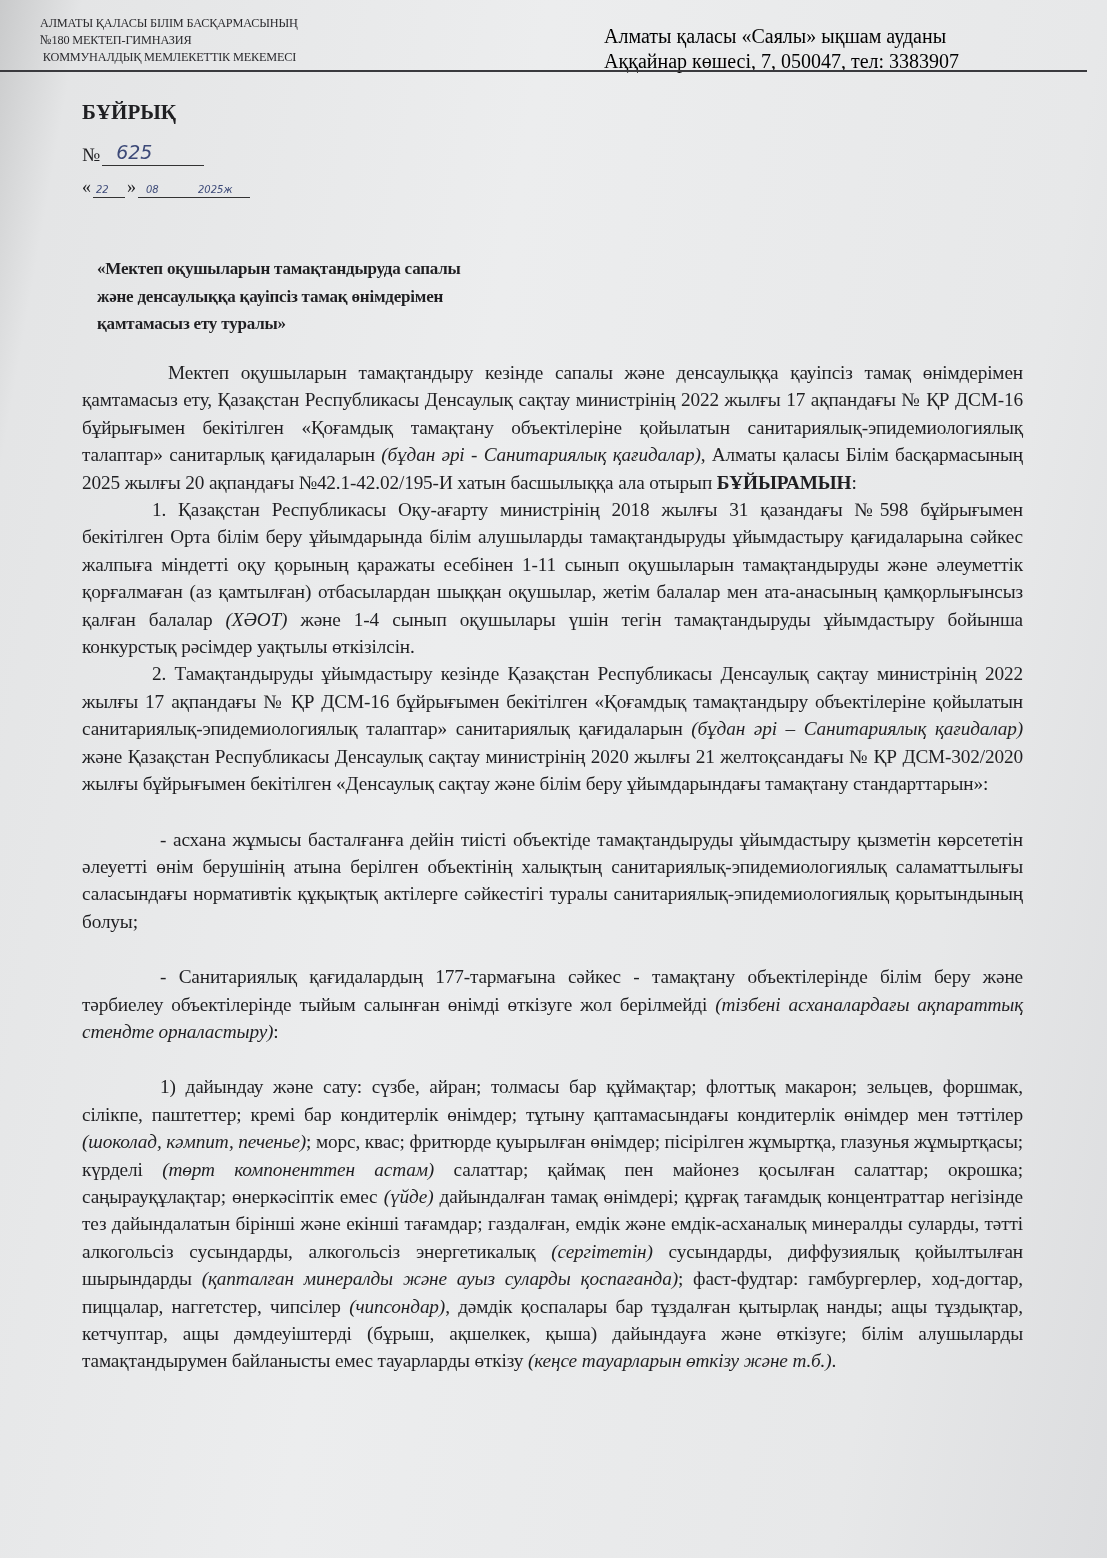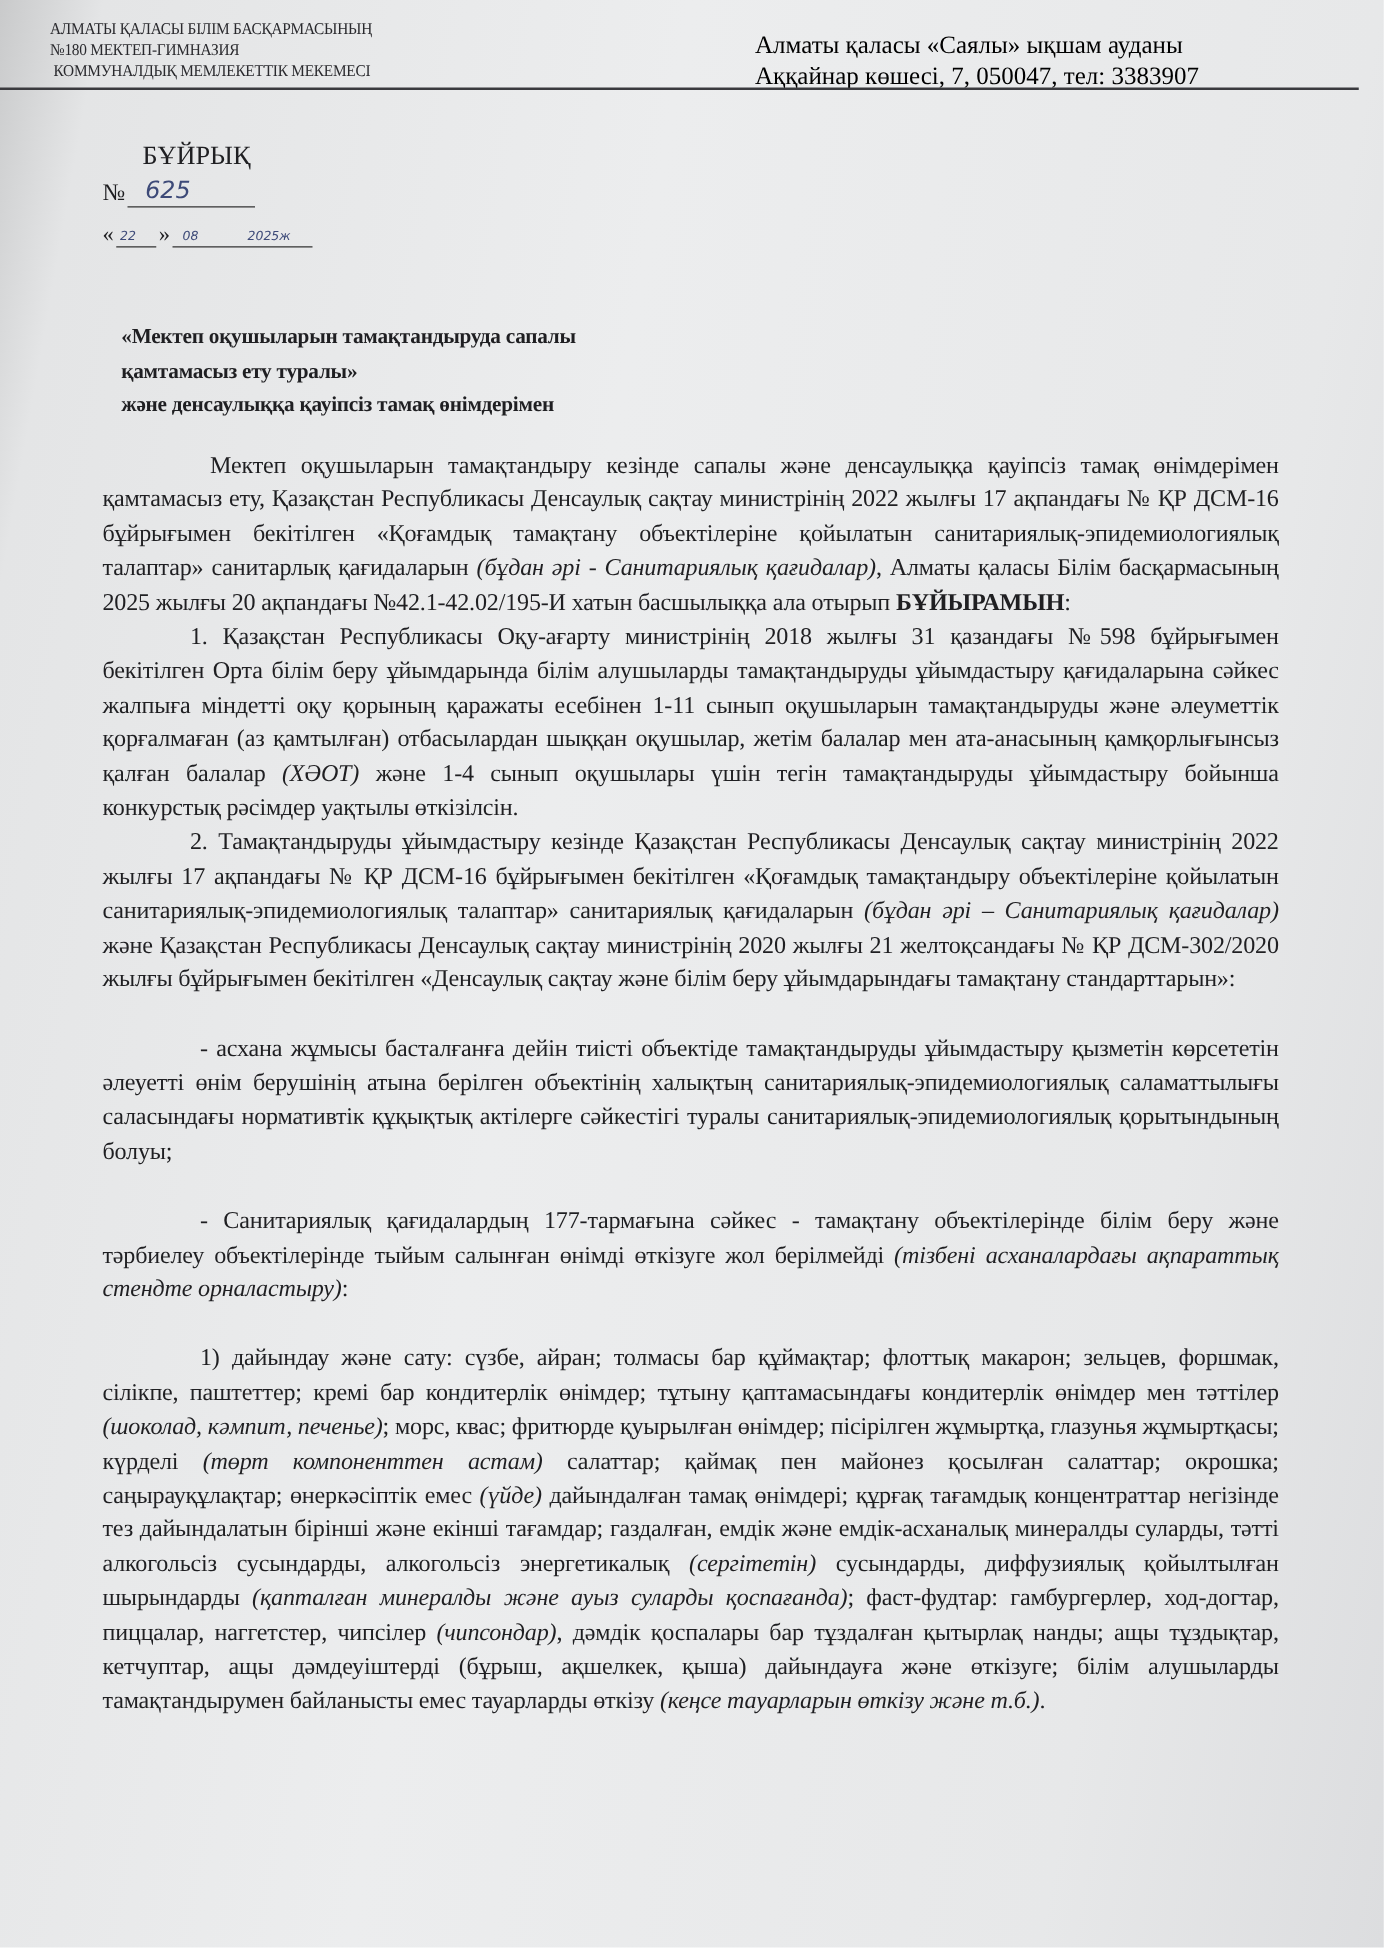--- a/index.html
+++ b/index.html
@@ -15,21 +15,21 @@
     position: absolute; left: 40px; top: 14px;
     font-size: 13.2px; line-height: 17px; letter-spacing: -0.2px; color: #2a2a2e;
     transform: scaleX(0.93); transform-origin: left top;
   }
   .hdr-left div:nth-child(3) { padding-left: 3px; }
   .hdr-right {
     position: absolute; left: 604px; top: 24px;
     font-size: 20px; line-height: 25px; color: #000000;
   }
   .hdr-rule { position: absolute; left: 0; top: 70px; width: 1087px; height: 2px; background: #3a3a3e; }
-  .order-title { position: absolute; left: 82px; top: 112px; font-size: 21px; font-weight: normal; margin-left: 32px; }
+  .order-title { position: absolute; left: 82px; top: 100px; font-size: 21px; font-weight: bold; }
   .order-no { position: absolute; left: 82px; top: 143px; font-size: 19px; display: flex; align-items: flex-end; }
   .order-no .line { display: inline-block; width: 102px; border-bottom: 1.5px solid #333; margin-left: 2px; height: 22px; position: relative; }
   .hw { font-family: "DejaVu Sans", sans-serif; font-style: italic; color: #3d4a78; font-size: 19px; position: absolute; bottom: 2px; }
   .order-date { position: absolute; left: 82px; top: 177px; font-size: 18px; display: flex; align-items: flex-end; }
   .order-date .d1 { display: inline-block; width: 32px; border-bottom: 1.5px solid #333; height: 20px; position: relative; margin: 0 2px; }
   .order-date .d2 { display: inline-block; width: 112px; border-bottom: 1.5px solid #333; height: 20px; position: relative; margin-left: 2px; }
   .order-date .hw { font-size: 10px; }
   .subject {
     position: absolute; left: 97px; top: 255px;
     font-size: 17px; font-weight: bold; line-height: 27.5px; letter-spacing: -0.2px;
@@ -78,22 +78,22 @@
     </span>
     <span>»</span>
     <span class="d2">
       <span class="hw" style="left:8px;">08</span>
       <span class="hw" style="left:60px;margin-top:44px;">2025ж</span>
     </span>
   </div>
 
   <div class="subject">
     <div>«Мектеп оқушыларын тамақтандыруда сапалы</div>
+    <div>және денсаулыққа қауіпсіз тамақ өнімдерімен</div>
     <div>қамтамасыз ету туралы»</div>
-    <div>және денсаулыққа қауіпсіз тамақ өнімдерімен</div>
   </div>
 
   <div class="body-text">
     <p><span>Мектеп оқушыларын тамақтандыру кезінде сапалы және денсаулыққа қауіпсіз  тамақ өнімдерімен қамтамасыз ету, Қазақстан Республикасы Денсаулық сақтау министрінің 2022 жылғы 17 ақпандағы № ҚР ДСМ-16 бұйрығымен бекітілген «Қоғамдық тамақтану объектілеріне қойылатын санитариялық-эпидемиологиялық талаптар» санитарлық қағидаларын </span><span class="it">(бұдан әрі - Санитариялық қағидалар)</span><span>, Алматы қаласы Білім басқармасының 2025 жылғы 20 ақпандағы №42.1-42.02/195-И хатын басшылыққа ала отырып </span><span class="b">БҰЙЫРАМЫН</span><span>:</span></p>
 
     <p class="ind3"><span>1. Қазақстан Республикасы Оқу-ағарту министрінің 2018 жылғы 31 қазандағы №598 бұйрығымен бекітілген Орта білім беру ұйымдарында білім алушыларды тамақтандыруды ұйымдастыру қағидаларына сәйкес жалпыға міндетті оқу қорының қаражаты есебінен 1-11 сынып оқушыларын тамақтандыруды және әлеуметтік қорғалмаған (аз қамтылған) отбасылардан шыққан оқушылар, жетім балалар мен ата-анасының қамқорлығынсыз қалған балалар </span><span class="it">(ХӘОТ)</span><span> және 1-4 сынып оқушылары үшін тегін тамақтандыруды ұйымдастыру бойынша конкурстық рәсімдер уақтылы өткізілсін.</span></p>
 
     <p class="ind3"><span>2. Тамақтандыруды ұйымдастыру кезінде Қазақстан Республикасы Денсаулық сақтау министрінің 2022 жылғы 17 ақпандағы № ҚР ДСМ-16 бұйрығымен бекітілген «Қоғамдық тамақтандыру объектілеріне қойылатын санитариялық-эпидемиологиялық талаптар» санитариялық қағидаларын </span><span class="it">(бұдан әрі – Санитариялық қағидалар)</span><span> және Қазақстан Республикасы Денсаулық сақтау министрінің 2020 жылғы 21 желтоқсандағы № ҚР ДСМ-302/2020 жылғы бұйрығымен бекітілген «Денсаулық сақтау және білім беру ұйымдарындағы тамақтану стандарттарын»:</span></p>
 
     <p class="ind2"><span>- асхана жұмысы басталғанға дейін тиісті объектіде тамақтандыруды ұйымдастыру қызметін көрсететін әлеуетті өнім берушінің атына берілген объектінің халықтың санитариялық-эпидемиологиялық саламаттылығы саласындағы нормативтік құқықтық актілерге сәйкестігі туралы санитариялық-эпидемиологиялық қорытындының болуы;</span></p>

